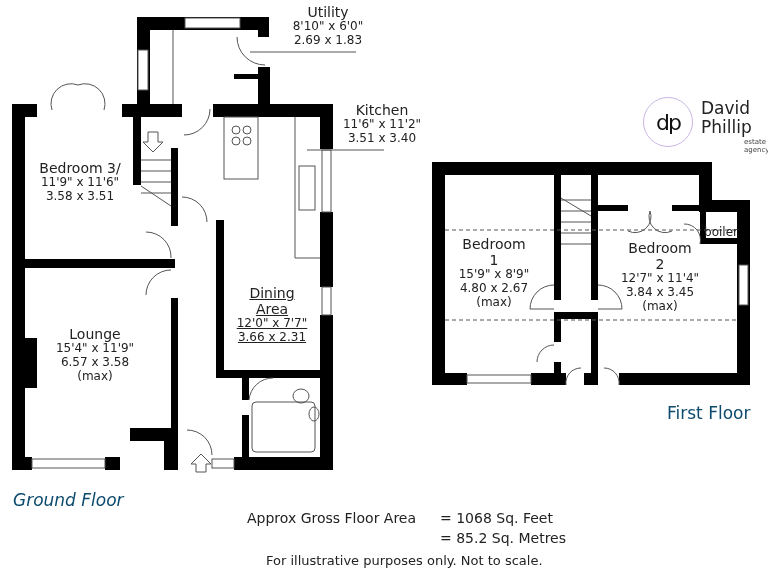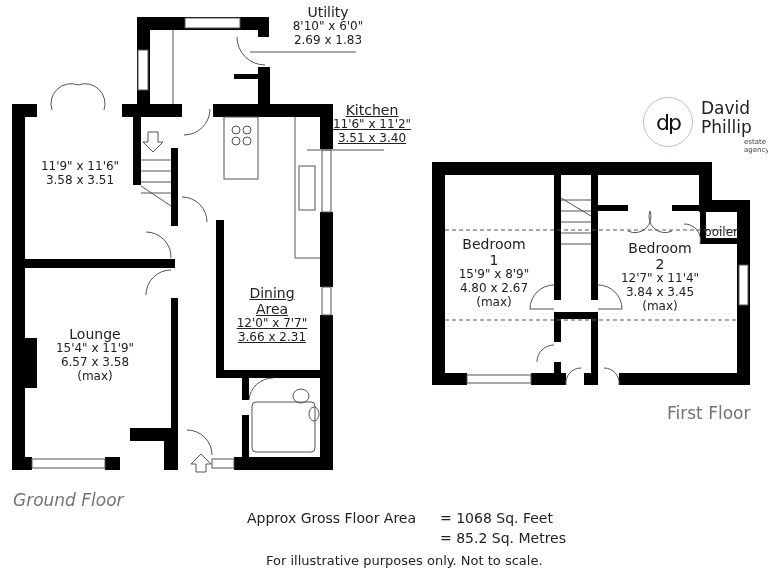--- a/index.html
+++ b/index.html
@@ -1,21 +1,21 @@
 <!DOCTYPE html>
 <html><head>
 <meta charset="utf-8">
 <style>
   html, body { margin:0; padding:0; background:#ffffff; }
   body { width:768px; height:576px; position:relative; overflow:hidden; font-family:"DejaVu Sans", sans-serif; color:#222; }
   #plan { position:absolute; left:0; top:0; width:768px; height:576px; }
   .lbl { position:absolute; text-align:center; line-height:1.15; color:#222; white-space:nowrap; }
   .name { font-size:14px; }
   .dim { font-size:12px; }
-  .floor-title { position:absolute; font-size:17px; color:#737373; }
+  .floor-title { position:absolute; font-size:17px; color:#0c4a6e; }
   .footer { position:absolute; font-size:14px; color:#222; white-space:nowrap; }
   .logo { position:absolute; left:643px; top:97px; width:130px; height:60px; }
   .logo-ring { position:absolute; left:0; top:0; width:48px; height:48px; border:1.5px solid #c9b6e6; border-radius:50%; display:flex; align-items:center; justify-content:center; }
   .logo-mono { font-size:22px; letter-spacing:-2px; color:#111; }
   .logo-text { position:absolute; left:58px; top:2px; font-size:17px; line-height:19px; color:#222; }
   .logo-sub { position:absolute; left:58px; top:41px; font-size:7px; color:#444;margin-left:43px; }
 </style>
 </head>
 <body>
 
@@ -143,26 +143,27 @@
     <rect x="467" y="375" width="64" height="8" fill="#fff"></rect>
     <rect x="739" y="265" width="9" height="40" fill="#fff"></rect>
   </g>
 </svg>
 
 <div class="lbl" style="left:278px; top:4px; width:100px;">
   <div class="name">Utility</div>
   <div class="dim">8'10" x 6'0"</div>
   <div class="dim">2.69 x 1.83</div>
 </div>
-<div class="lbl" style="left:322px; top:102px; width:100px;text-decoration:underline;">
+<div class="lbl" style="left:332px; top:102px; width:100px;">
   <div class="name">Kitchen</div>
   <div class="dim">11'6" x 11'2"</div>
   <div class="dim">3.51 x 3.40</div>
 </div>
 <div class="lbl" style="left:25px; top:160px; width:110px;">
+  <div class="name">Bedroom 3/</div>
   <div class="dim">11'9" x 11'6"</div>
   <div class="dim">3.58 x 3.51</div>
 </div>
 <div class="lbl" style="left:222px; top:285px; width:100px;text-decoration:underline;">
   <div class="name">Dining</div>
   <div class="name">Area</div>
   <div class="dim">12'0" x 7'7"</div>
   <div class="dim">3.66 x 2.31</div>
 </div>
 <div class="lbl" style="left:45px; top:326px; width:100px;">

